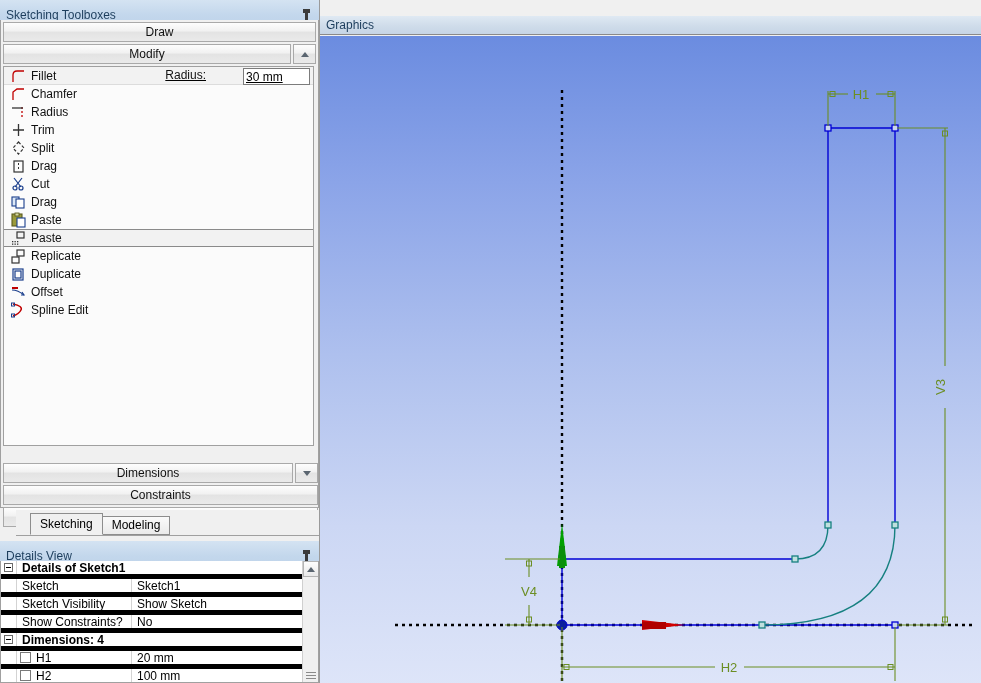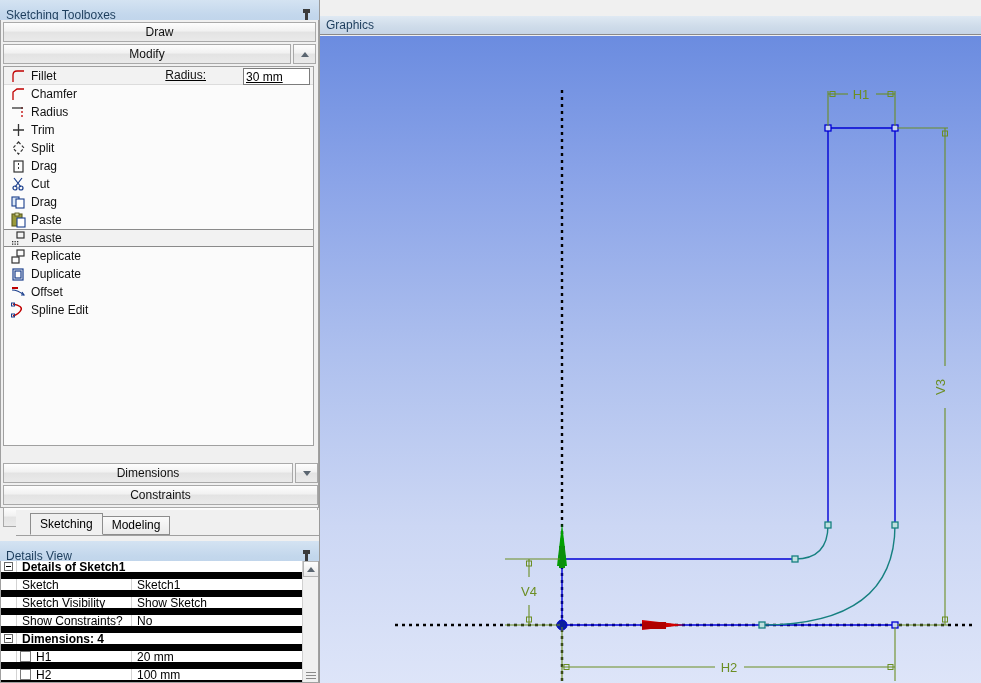--- a/index.html
+++ b/index.html
@@ -145,21 +145,21 @@
   
   #details-title {
     position: absolute; left: 0; top: 541px; width: 319px;
   }
   #details-grid {
     position: absolute; left: 0; top: 561px; width: 319px; height: 122px;
     background: #fff;
     border: 1px solid #a0a0a0; border-top: none;
     overflow: hidden;
   }
-  .dv-row { display: flex; height: 18px; border-bottom: 7px solid #000000; }
+  .dv-row { display: flex; height: 18px; border-bottom: 5px solid #000000; }
   .dv-exp {
     width: 16px; flex: 0 0 16px; border-right: 1px solid #d3d3d3;
     display: flex; align-items: center; justify-content: center;
   }
   .dv-exp .boxminus {
     width: 9px; height: 9px; border: 1px solid #6b6b6b; background: #fff;
     position: relative;
   }
   .dv-exp .boxminus::before {
     content: ""; position: absolute; left: 1px; top: 3px; width: 5px; height: 1px; background: #000;

